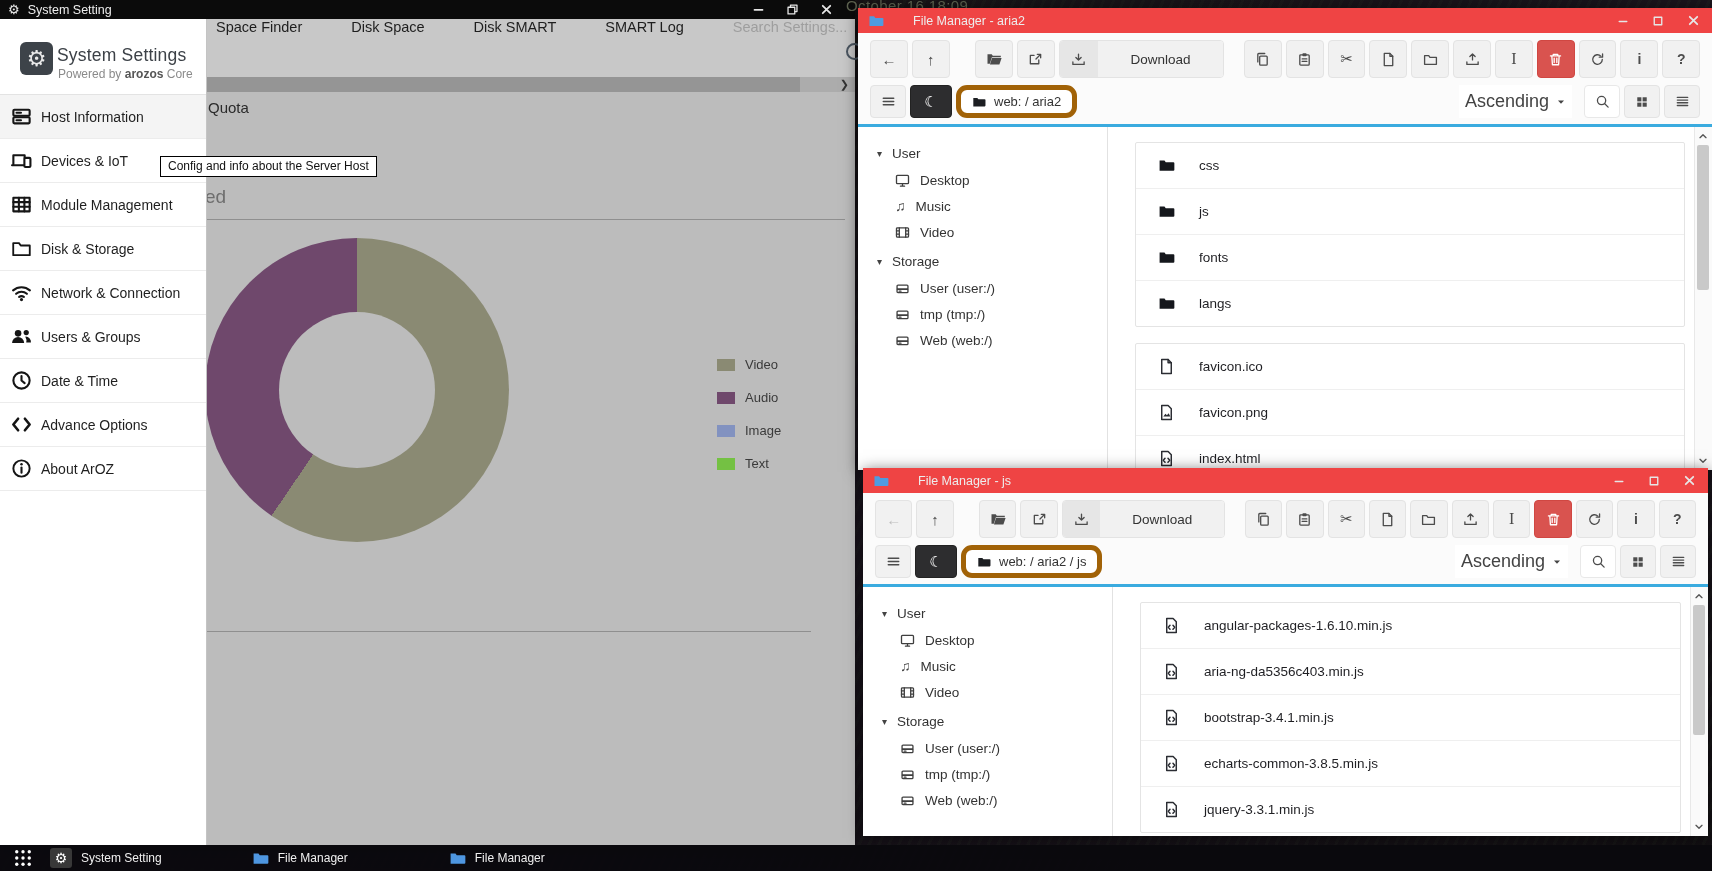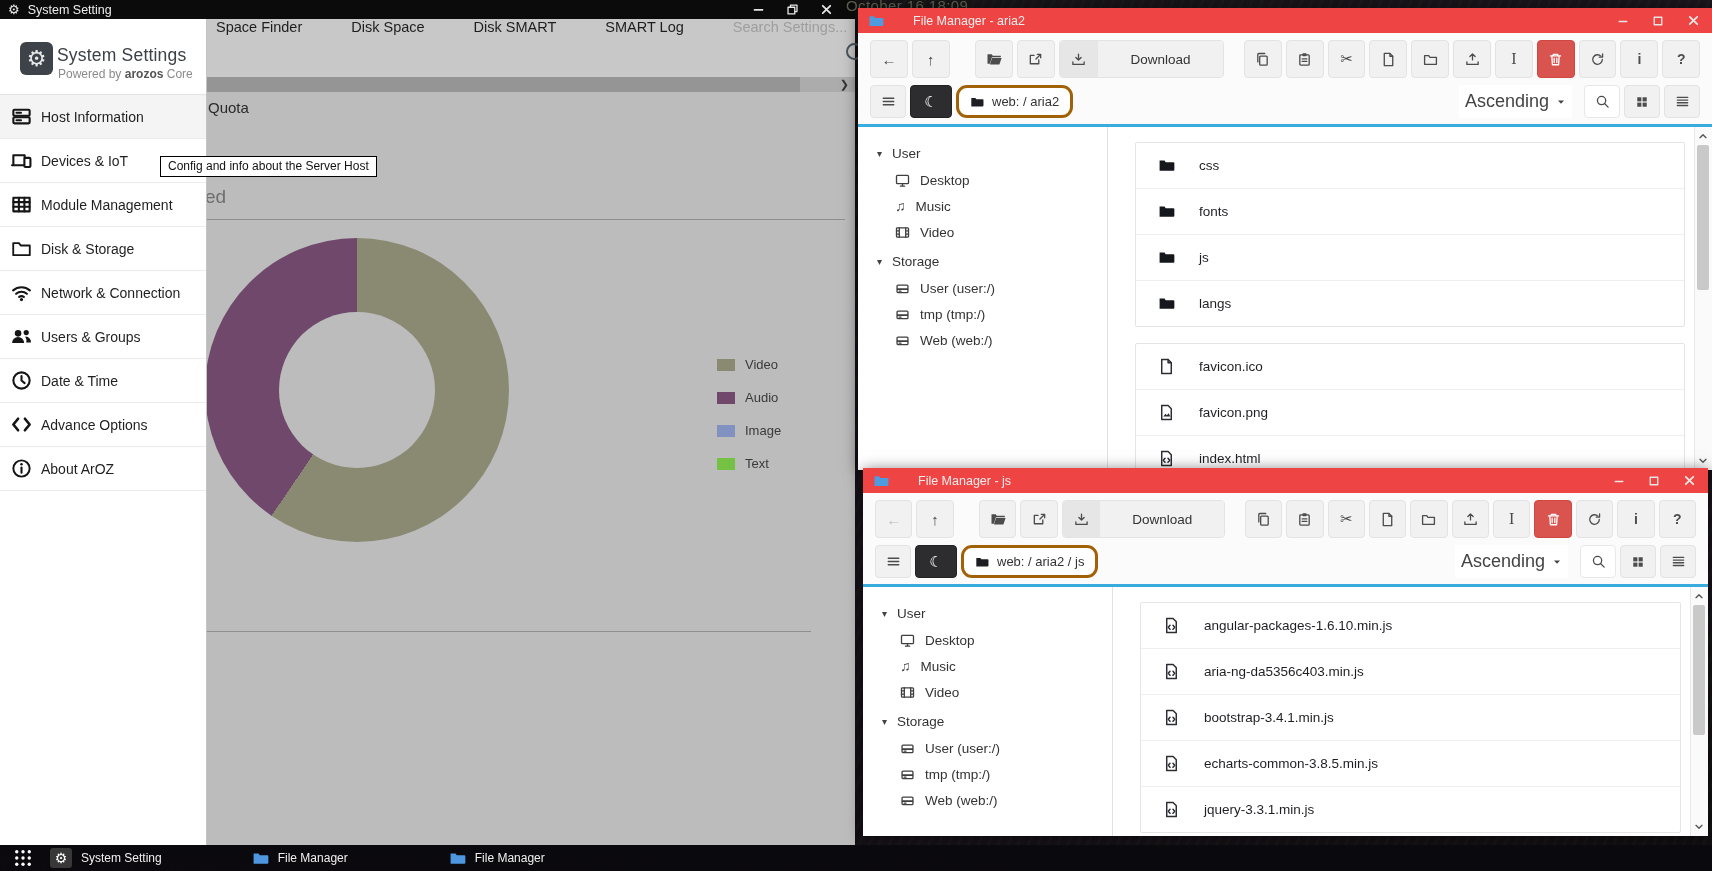--- a/index.html
+++ b/index.html
@@ -64,21 +64,21 @@
   .tbtn{width:39px;height:38px;background:#f1f1f1;border:1px solid #e3e3e3;border-radius:4px;display:flex;align-items:center;justify-content:center;color:#4c4c4c;font-size:15px;cursor:pointer;box-sizing:border-box;}
   .tbtn.small{height:33px;width:36px;}
   .tbtn.disabled{color:#bdbdbd;}
   .tbtn.danger{background:#d9534f;border-color:#d04742;color:#fff;}
   .tbtn.dark{background:#2d2d2f;border-color:#222;color:#fff;width:42px;}
   .tbtn.white{background:#fff;border-color:#e8e8e8;}
   .dl-combo{display:flex;align-items:stretch;height:38px;border:1px solid #e3e3e3;border-radius:4px;overflow:hidden;cursor:pointer;box-sizing:border-box;}
   .dl-ic{width:39px;background:#e6e6e6;display:flex;align-items:center;justify-content:center;color:#4c4c4c;font-size:15px;}
   .dl-label{width:130px;background:#f1f1f1;display:flex;align-items:center;justify-content:center;font-size:13.5px;color:#333;}
   .gap18{width:18px;} .gap12{width:12px;}
-  .crumb{height:33px;border:3px solid #a16207;border-radius:11px;background:#fff;display:flex;align-items:center;gap:8px;padding:4px 11px;box-sizing:border-box;cursor:pointer;}
+  .crumb{height:33px;border:5px solid #a16207;border-radius:11px;background:#fff;display:flex;align-items:center;gap:8px;padding:4px 11px;box-sizing:border-box;cursor:pointer;}
   .crumb .cico{color:#1c1e22;display:flex;}
   .crumb .ctext{font-size:13px;color:#333;}
   .sortbox{display:flex;align-items:center;gap:7px;margin-left:auto;margin-right:8px;font-size:18px;color:#444;cursor:pointer;padding:0 6px;height:33px;background:#fff;}
   .accent{height:3px;background:#3aabdf;}
   .fm-content{display:flex;position:absolute;left:0;right:0;bottom:0;background:#fff;}
   .fm-tree{width:250px;border-right:1px solid #e2e2e2;padding-top:10px;box-sizing:border-box;flex:none;}
   .tree-section{display:flex;align-items:center;gap:10px;padding:9px 0 6px 19px;font-size:13.5px;color:#333;cursor:pointer;}
   .tree-caret{font-size:10px;color:#444;}
   .tree-child{display:flex;align-items:center;gap:10px;height:26px;padding-left:37px;font-size:13.5px;color:#333;cursor:pointer;}
   .tree-child .tico{color:#3f3f3f;display:flex;}
@@ -607,29 +607,29 @@
                 </svg>
               </span>
               <span class="fname">css</span>
             </div>
           <div class="frow">
               <span class="fico" style="color:#15171c">
                 <svg width="17" height="17" viewBox="0 0 16 16">
                   <use href="#i-folder-fill" class="fillic"></use>
                 </svg>
               </span>
-              <span class="fname">fonts</span>
+              <span class="fname">js</span>
             </div>
           <div class="frow">
               <span class="fico" style="color:#15171c">
                 <svg width="17" height="17" viewBox="0 0 16 16">
                   <use href="#i-folder-fill" class="fillic"></use>
                 </svg>
               </span>
-              <span class="fname">js</span>
+              <span class="fname">fonts</span>
             </div>
           <div class="frow">
               <span class="fico" style="color:#15171c">
                 <svg width="17" height="17" viewBox="0 0 16 16">
                   <use href="#i-folder-fill" class="fillic"></use>
                 </svg>
               </span>
               <span class="fname">langs</span>
             </div>
         </div>

